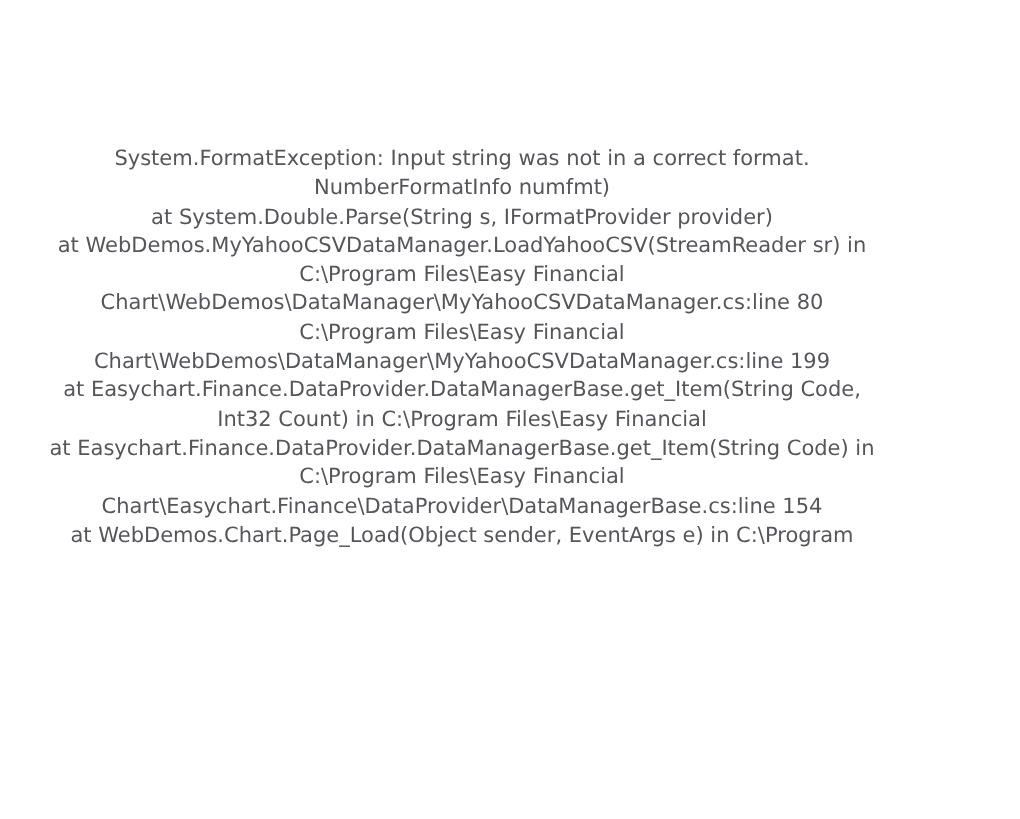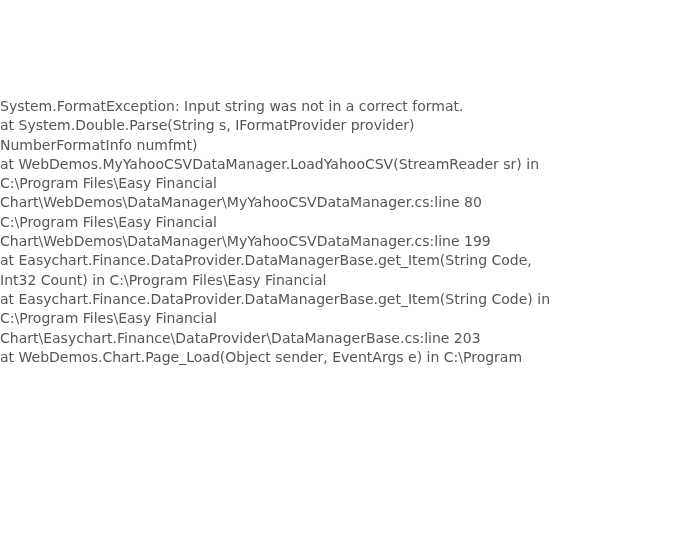--- a/index.html
+++ b/index.html
@@ -16,39 +16,39 @@
   }
   .stack-trace {
     position: absolute;
     top: 97px;
     left: 0;
     width: 616px;
     font-family: "DejaVu Sans", "Liberation Sans", sans-serif;
     font-size: 14px;
     line-height: 19.3px;
     color: var(--trace-color, #55565a);
-    text-align: left;
+    text-align: center;
   }
   .trace-line {
     white-space: nowrap;
   }
 </style>
 </head>
 <body>
 
 <div class="viewport">
   <div class="stack-trace">
     <div class="trace-line">System.FormatException: Input string was not in a correct format.</div>
+    <div class="trace-line">NumberFormatInfo numfmt)</div>
     <div class="trace-line">at System.Double.Parse(String s, IFormatProvider provider)</div>
-    <div class="trace-line">NumberFormatInfo numfmt)</div>
     <div class="trace-line">at WebDemos.MyYahooCSVDataManager.LoadYahooCSV(StreamReader sr) in</div>
     <div class="trace-line">C:\Program Files\Easy Financial</div>
     <div class="trace-line">Chart\WebDemos\DataManager\MyYahooCSVDataManager.cs:line 80</div>
     <div class="trace-line">C:\Program Files\Easy Financial</div>
     <div class="trace-line">Chart\WebDemos\DataManager\MyYahooCSVDataManager.cs:line 199</div>
     <div class="trace-line">at Easychart.Finance.DataProvider.DataManagerBase.get_Item(String Code,</div>
     <div class="trace-line">Int32 Count) in C:\Program Files\Easy Financial</div>
     <div class="trace-line">at Easychart.Finance.DataProvider.DataManagerBase.get_Item(String Code) in</div>
     <div class="trace-line">C:\Program Files\Easy Financial</div>
-    <div class="trace-line">Chart\Easychart.Finance\DataProvider\DataManagerBase.cs:line 203</div>
+    <div class="trace-line">Chart\Easychart.Finance\DataProvider\DataManagerBase.cs:line 154</div>
     <div class="trace-line">at WebDemos.Chart.Page_Load(Object sender, EventArgs e) in C:\Program</div>
   </div>
 </div>
 
 </body></html>

